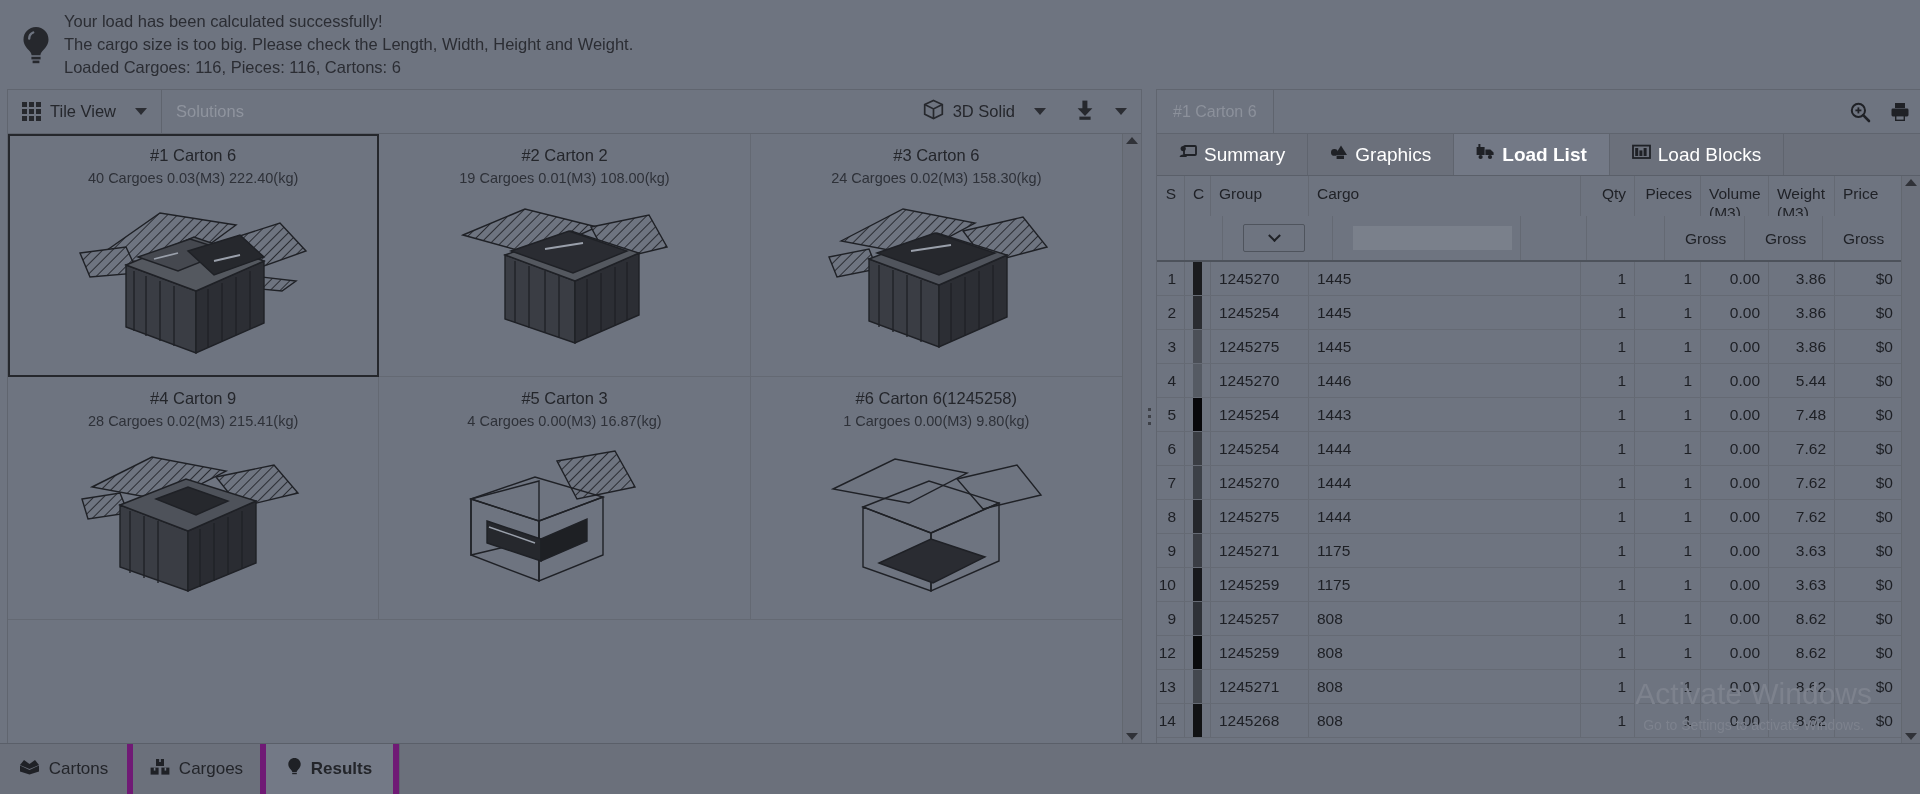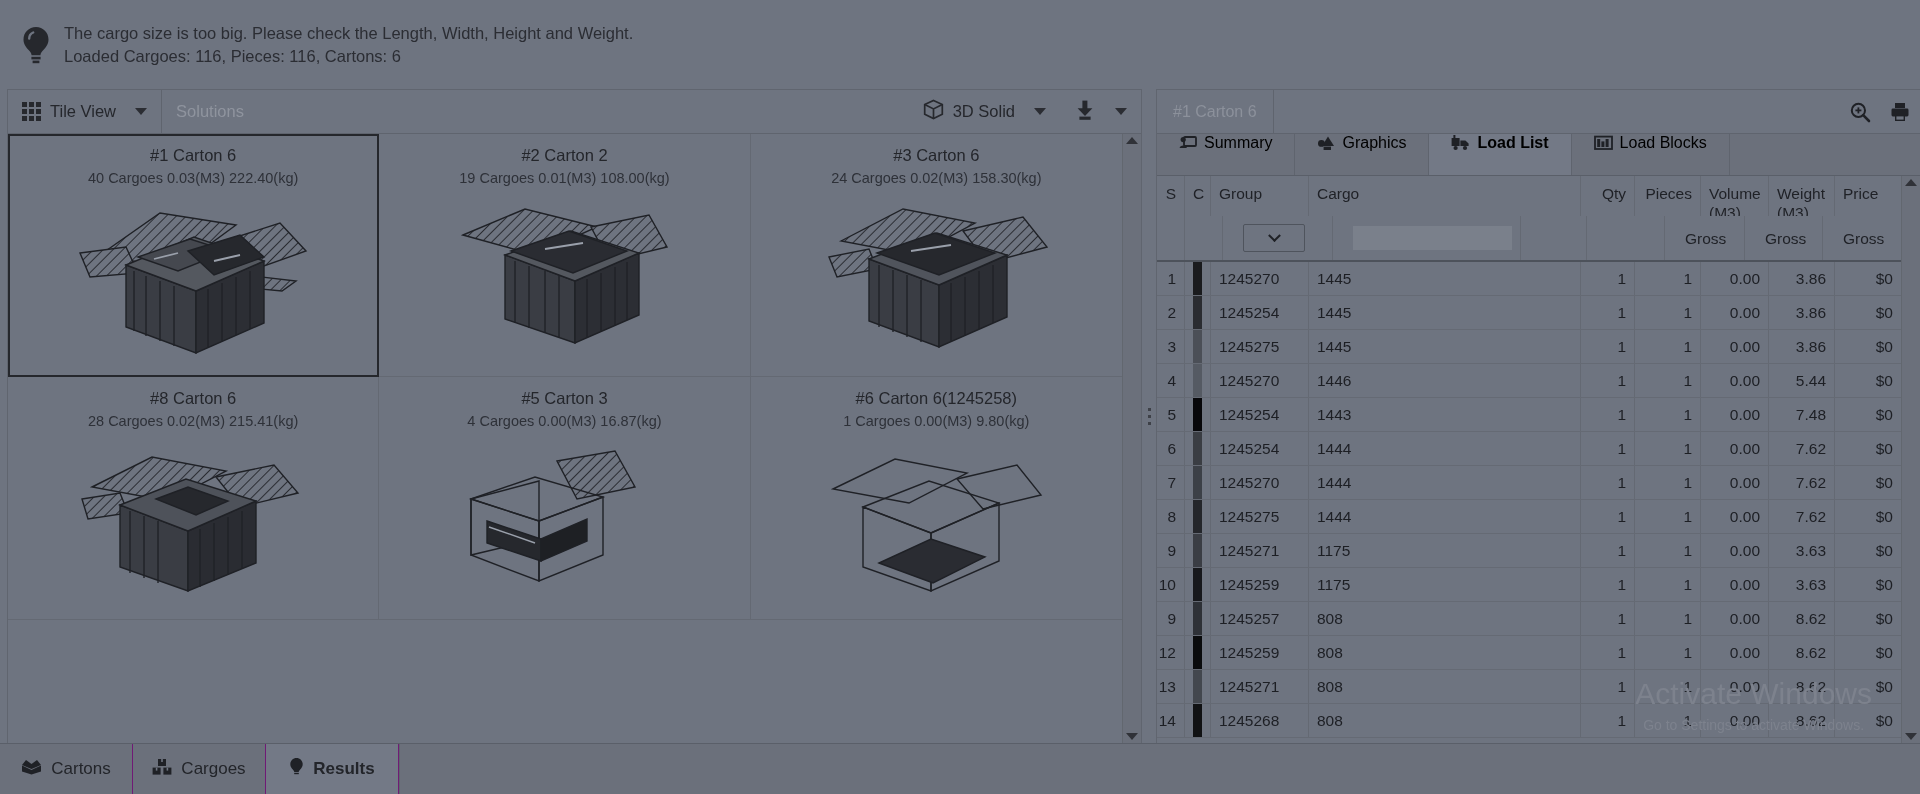--- a/index.html
+++ b/index.html
@@ -195,26 +195,27 @@
 
   
   .tabs {
     height: 42px;
     display: flex;
     flex: 0 0 42px;
     border-bottom: 1px solid #5a5f69;
   }
   .tab {
     display: flex;
+    align-items: center;
     justify-content: center;
     gap: 7px;
     padding: 0 22px;
     border-right: 1px solid #5f646e;
-    font-size: 16px;
-    color: #000000;
+    font-size: 19px;
+    color: #ffffff;
     cursor: pointer;
     background: #6b707b;
     white-space: nowrap;
   }
   .tab.active { background: #737986; font-weight: bold; }
   .tab-fill { flex: 1; background: #6b707b; }
 
   
   .table-wrap { flex: 1; display: flex; overflow: hidden; }
   .tbl { flex: 1; display: flex; flex-direction: column; overflow: hidden; }
@@ -303,21 +304,21 @@
     align-items: stretch;
     background: #6e7480;
     border-top: 1px solid #5a5f69;
   }
   .btab {
     display: flex;
     align-items: center;
     justify-content: center;
     gap: 9px;
     width: 133px;
-    border-right: 1px solid #701a75;
+    border-right: 6px solid #701a75;
     font-size: 17px;
     color: #23252a;
     cursor: pointer;
     background: #6b707b;
   }
   .btab.active { background: #737986; font-weight: bold; }
   .btab-fill { flex: 1; background: #6b707b; border-left: 1px solid #5f646e; }
 
   
   .watermark {
@@ -340,20 +341,21 @@
 <div class="notice-bar">
   <div class="bulb-wrap">
     <svg class="bulb-icon" width="30" height="40" viewBox="0 0 30 40">
       <path d="M15 2 C7.8 2 2.5 7.6 2.5 14.4 C2.5 19.2 5.2 22.2 7.6 24.9 C9.3 26.8 10.4 28.1 10.6 30.2 L19.4 30.2 C19.6 28.1 20.7 26.8 22.4 24.9 C24.8 22.2 27.5 19.2 27.5 14.4 C27.5 7.6 22.2 2 15 2 Z" fill="#26282d"></path>
       <rect x="10.4" y="31.8" width="9.2" height="2.6" fill="#26282d"></rect>
       <rect x="11.6" y="35.6" width="6.8" height="2.6" fill="#26282d"></rect>
       <path d="M12.2 7.5 C9.6 8.6 8.2 11 8.2 13.6" stroke="#6e7480" stroke-width="2.4" fill="none" stroke-linecap="round"></path>
     </svg>
   </div>
   <div class="notice-lines">
+    <div class="notice-line">Your load has been calculated successfully!</div>
     <div class="notice-line">The cargo size is too big. Please check the Length, Width, Height and Weight.</div>
     <div class="notice-line">Loaded Cargoes: 116, Pieces: 116, Cartons: 6</div>
   </div>
 </div>
 
 <div class="main-split">
 
   <div class="left-panel">
 
     <div class="toolbar">
@@ -468,21 +470,21 @@
                 <path d="M68,70 L68,132 M82,75 L82,137 M96,80 L96,142 M110,85 L110,147" stroke="#202227"></path>
                 <path d="M140,88 L140,146 M154,82 L154,140 M168,76 L168,134 M182,70 L182,128" stroke="#202227"></path>
                 <polygon points="66,58 124,38 184,58 128,80" fill="#26282d"></polygon>
                 <line x1="100" y1="56" x2="140" y2="50" stroke="#9aa0ab" stroke-width="1.8"></line>
               </g>
             </svg>
           </div>
         </div>
 
         <div class="tile">
-          <div class="tile-title">#8 Carton 6</div>
+          <div class="tile-title">#4 Carton 9</div>
           <div class="tile-sub">28 Cargoes 0.02(M3) 215.41(kg)</div>
           <div class="tile-art">
             <svg width="250" height="165" viewBox="0 0 250 165">
               <g stroke="#1f2126" stroke-width="1.4" fill="none">
                 <polygon points="24,44 84,14 158,28 100,58" fill="url(#hatchA)"></polygon>
                 <polygon points="148,34 206,22 230,50 172,64" fill="url(#hatchA)"></polygon>
                 <polygon points="14,56 52,50 60,70 20,76" fill="url(#hatchA)"></polygon>
                 <polygon points="52,62 120,88 120,148 52,124" fill="#3a3d44"></polygon>
                 <polygon points="120,88 188,58 188,120 120,148" fill="#2a2c32"></polygon>
                 <polygon points="52,62 118,36 188,58 120,88" fill="#4e525a"></polygon>

